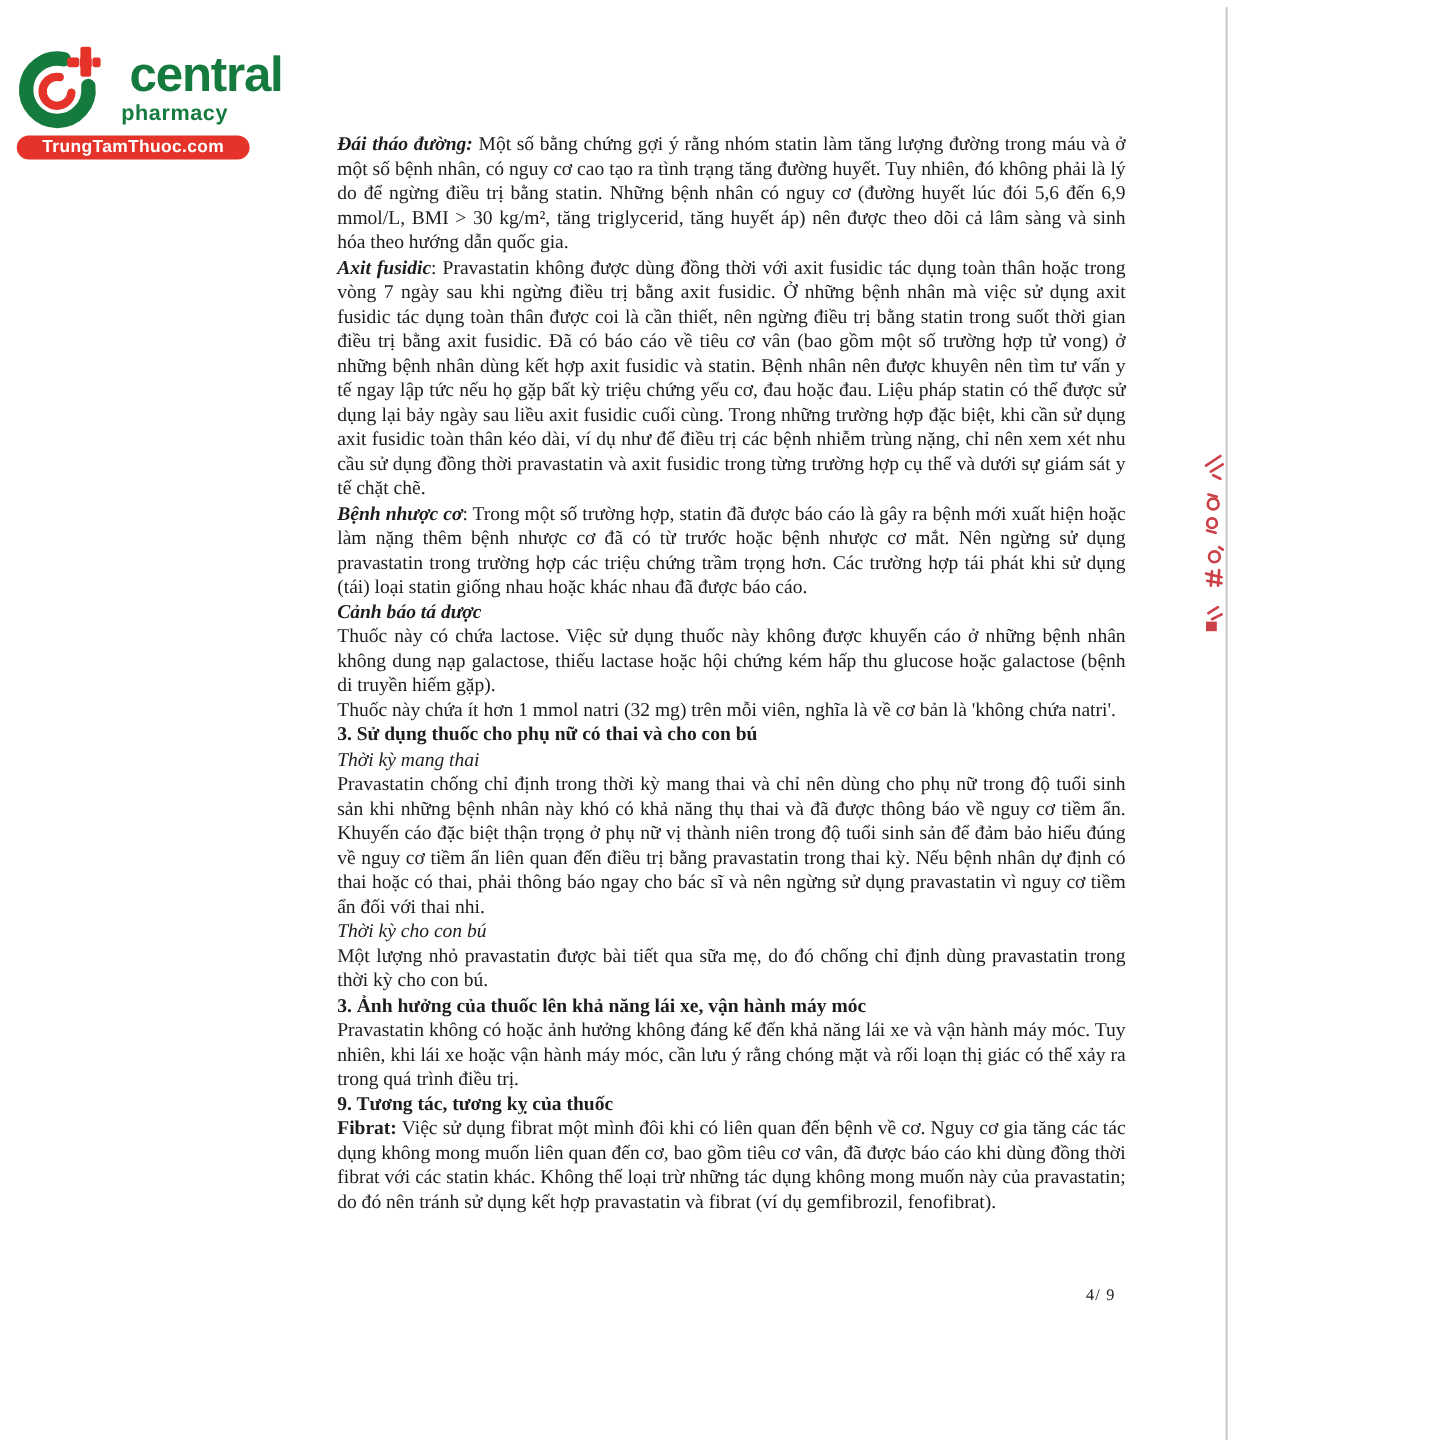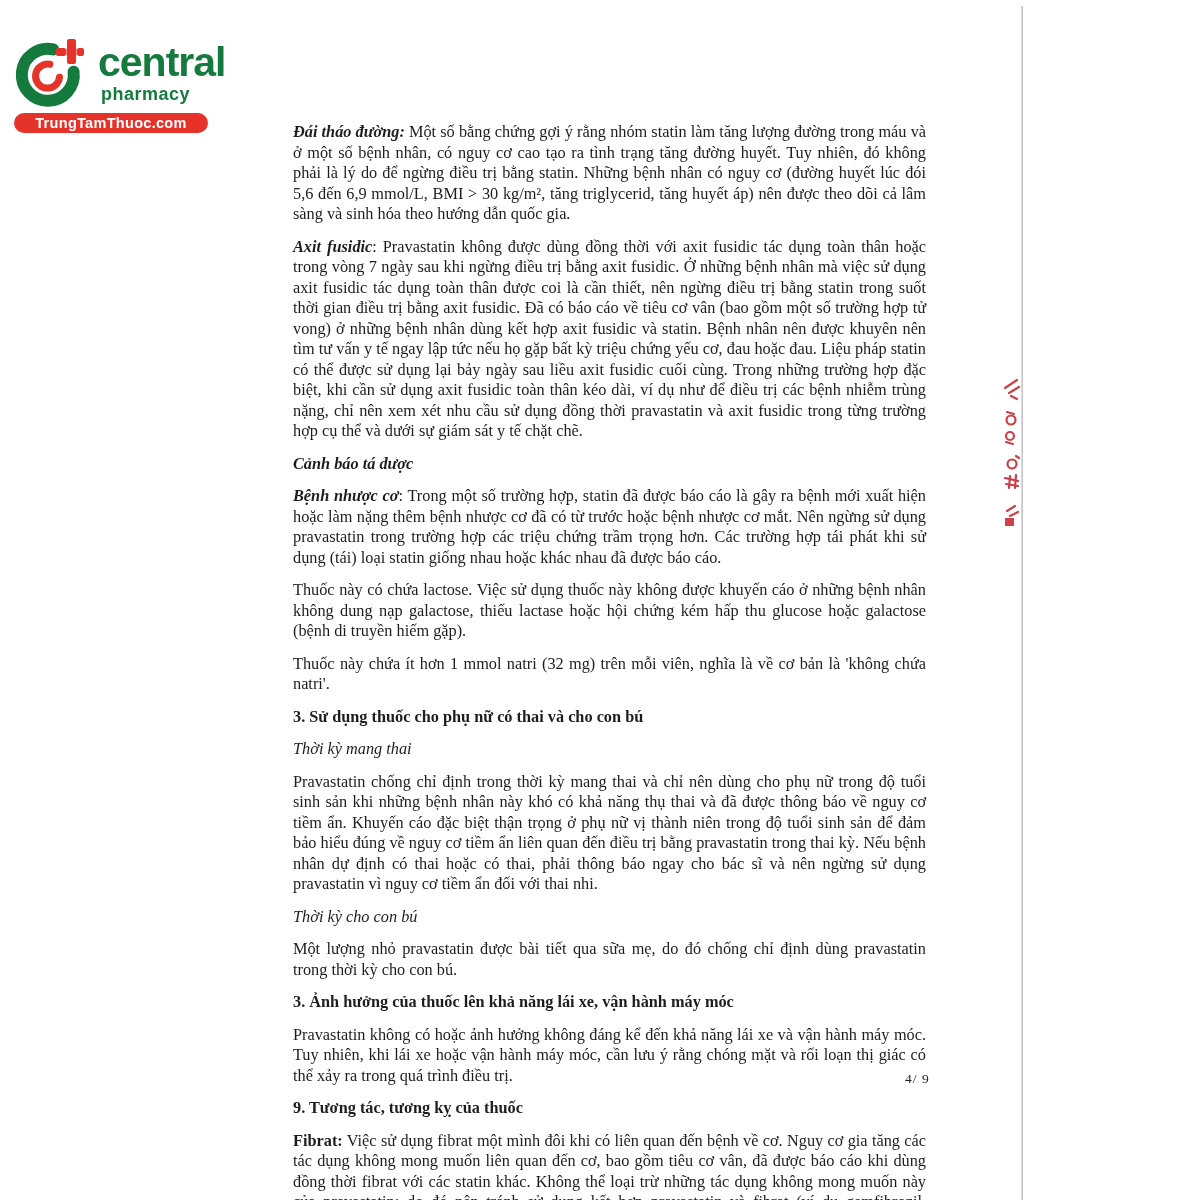--- a/index.html
+++ b/index.html
@@ -13,21 +13,21 @@
   body{
     width:1200px;height:1200px;background:#ffffff;position:relative;overflow:hidden;
     font-family:"Liberation Serif", serif;
   }
   .page{position:absolute;inset:0;background:#fff;}
 
   
   .logo{position:absolute;left:12px;top:34px;width:220px;height:105px;}
   .logo-mark{position:absolute;left:2px;top:2px;}
   .logo-brand{
-    position:absolute;left:86px;top:8px;
+    position:absolute;left:96px;top:8px;
     font-family:"Liberation Sans",sans-serif;font-weight:bold;
     font-size:41px;line-height:41px;letter-spacing:-1px;color:var(--logo-green);
   }
   .logo-sub{
     position:absolute;left:89px;top:52px;
     font-family:"Liberation Sans",sans-serif;font-weight:600;
     font-size:18px;line-height:17px;letter-spacing:.5px;color:var(--logo-green);
   }
   .logo-pill{
     position:absolute;left:2px;top:79px;width:194px;height:20px;border-radius:10px;
@@ -35,21 +35,21 @@
     font-family:"Liberation Sans",sans-serif;font-weight:bold;font-size:14.5px;
     color:#ffffff;letter-spacing:.3px;text-align:right;
   }
 
   
   .content{
     position:absolute;left:281px;top:110px;width:657px;
     font-size:16.3px;line-height:20.5px;color:var(--ink);
     text-align:justify;
   }
-  .content p{margin:12px;}
+  .content p{margin:0;}
   .gap{margin-top:16px;}
   .bi{font-weight:bold;font-style:italic;}
   .b{font-weight:bold;}
   .i{font-style:italic;}
 
   .pagenum{
     position:absolute;left:905px;top:1071px;
     font-size:13.5px;color:#222;letter-spacing:1px;
   }
 
@@ -82,23 +82,23 @@
     <div class="logo-sub">pharmacy</div>
     <div class="logo-pill">TrungTamThuoc.com</div>
   </div>
 
   <div class="content">
 
     <p><span class="bi">Đái tháo đường:</span><span> Một số bằng chứng gợi ý rằng nhóm statin làm tăng lượng đường trong máu và ở một số bệnh nhân, có nguy cơ cao tạo ra tình trạng tăng đường huyết. Tuy nhiên, đó không phải là lý do để ngừng điều trị bằng statin. Những bệnh nhân có nguy cơ (đường huyết lúc đói 5,6 đến 6,9 mmol/L, BMI &gt; 30 kg/m², tăng triglycerid, tăng huyết áp) nên được theo dõi cả lâm sàng và sinh hóa theo hướng dẫn quốc gia.</span></p>
 
     <p class="gap"><span class="bi">Axit fusidic</span><span>: Pravastatin không được dùng đồng thời với axit fusidic tác dụng toàn thân hoặc trong vòng 7 ngày sau khi ngừng điều trị bằng axit fusidic. Ở những bệnh nhân mà việc sử dụng axit fusidic tác dụng toàn thân được coi là cần thiết, nên ngừng điều trị bằng statin trong suốt thời gian điều trị bằng axit fusidic. Đã có báo cáo về tiêu cơ vân (bao gồm một số trường hợp tử vong) ở những bệnh nhân dùng kết hợp axit fusidic và statin. Bệnh nhân nên được khuyên nên tìm tư vấn y tế ngay lập tức nếu họ gặp bất kỳ triệu chứng yếu cơ, đau hoặc đau. Liệu pháp statin có thể được sử dụng lại bảy ngày sau liều axit fusidic cuối cùng. Trong những trường hợp đặc biệt, khi cần sử dụng axit fusidic toàn thân kéo dài, ví dụ như để điều trị các bệnh nhiễm trùng nặng, chỉ nên xem xét nhu cầu sử dụng đồng thời pravastatin và axit fusidic trong từng trường hợp cụ thể và dưới sự giám sát y tế chặt chẽ.</span></p>
 
+    <p class="gap"><span class="bi">Bệnh nhược cơ</span><span>: Trong một số trường hợp, statin đã được báo cáo là gây ra bệnh mới xuất hiện hoặc làm nặng thêm bệnh nhược cơ đã có từ trước hoặc bệnh nhược cơ mắt. Nên ngừng sử dụng pravastatin trong trường hợp các triệu chứng trầm trọng hơn. Các trường hợp tái phát khi sử dụng (tái) loại statin giống nhau hoặc khác nhau đã được báo cáo.</span></p>
+
     <p class="gap bi">Cảnh báo tá dược</p>
-
-    <p class="gap"><span class="bi">Bệnh nhược cơ</span><span>: Trong một số trường hợp, statin đã được báo cáo là gây ra bệnh mới xuất hiện hoặc làm nặng thêm bệnh nhược cơ đã có từ trước hoặc bệnh nhược cơ mắt. Nên ngừng sử dụng pravastatin trong trường hợp các triệu chứng trầm trọng hơn. Các trường hợp tái phát khi sử dụng (tái) loại statin giống nhau hoặc khác nhau đã được báo cáo.</span></p>
 
     <p>Thuốc này có chứa lactose. Việc sử dụng thuốc này không được khuyến cáo ở những bệnh nhân không dung nạp galactose, thiếu lactase hoặc hội chứng kém hấp thu glucose hoặc galactose (bệnh di truyền hiếm gặp).</p>
 
     <p>Thuốc này chứa ít hơn 1 mmol natri (32 mg) trên mỗi viên, nghĩa là về cơ bản là 'không chứa natri'.</p>
 
     <p class="b">3. Sử dụng thuốc cho phụ nữ có thai và cho con bú</p>
 
     <p class="i">Thời kỳ mang thai</p>
 
     <p>Pravastatin chống chỉ định trong thời kỳ mang thai và chỉ nên dùng cho phụ nữ trong độ tuổi sinh sản khi những bệnh nhân này khó có khả năng thụ thai và đã được thông báo về nguy cơ tiềm ẩn. Khuyến cáo đặc biệt thận trọng ở phụ nữ vị thành niên trong độ tuổi sinh sản để đảm bảo hiểu đúng về nguy cơ tiềm ẩn liên quan đến điều trị bằng pravastatin trong thai kỳ. Nếu bệnh nhân dự định có thai hoặc có thai, phải thông báo ngay cho bác sĩ và nên ngừng sử dụng pravastatin vì nguy cơ tiềm ẩn đối với thai nhi.</p>

